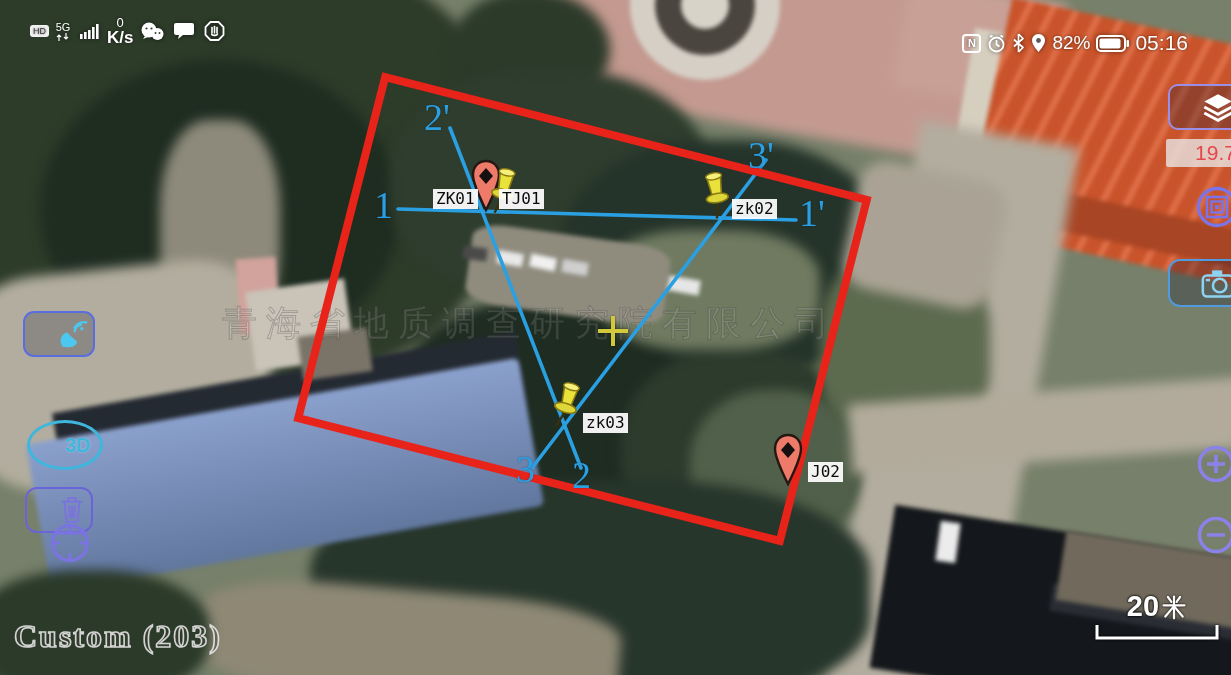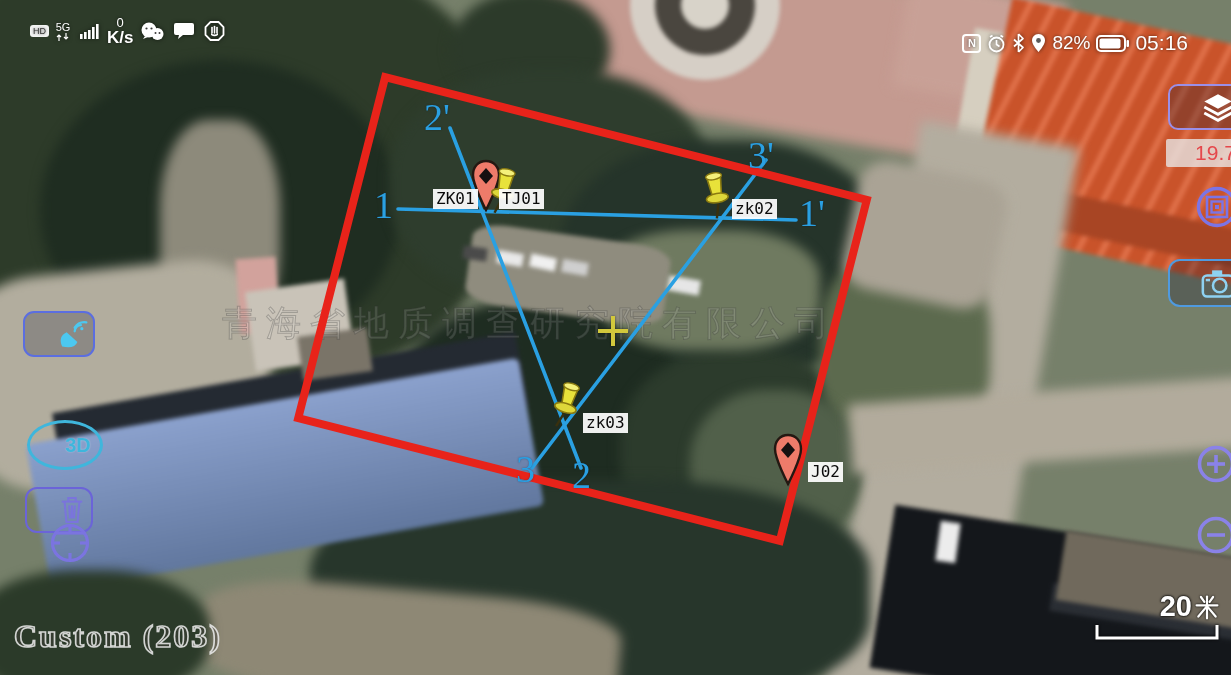--- a/index.html
+++ b/index.html
@@ -49,21 +49,21 @@
   #btn-zoomout{left:1170px;top:515px;width:40px;height:40px;}
   #btn-gnss{left:23px;top:311px;width:42px;height:42px;border:2px solid #5b6ee0;
     border-radius:11px;background:rgba(30,34,60,.25);}
   #btn-3d{left:27px;top:420px;width:44px;height:44px;border-radius:50%;
     border:3px solid #3fb6dc;color:#3fb6dc;font-weight:bold;font-size:20px;
     font-family:"Liberation Sans",sans-serif;text-shadow:0 0 2px rgba(255,255,255,.4);}
   #btn-trash{left:25px;top:487px;width:38px;height:42px;border:2px solid #6b64d8;
     border-radius:12px;}
   #btn-locate{left:20px;top:518px;width:48px;height:48px;}
   
-  #scale{position:absolute;left:1094px;top:592px;width:126px;text-align:right;}
+  #scale{position:absolute;left:1094px;top:592px;width:126px;text-align:center;}
   #scale .txt{color:#fff;font-size:29px;font-weight:bold;line-height:1;
     display:inline-flex;align-items:center;gap:2px;
     text-shadow:0 0 2px #000,0 0 3px #000;}
   #attribution{position:absolute;left:14px;top:618px;
     font-family:"Liberation Serif",serif;font-weight:bold;font-size:32px;
     letter-spacing:2px;color:rgba(70,65,60,.40);
     -webkit-text-stroke:1.6px rgba(240,240,240,.85);}
 </style>
 </head>
 <body>

